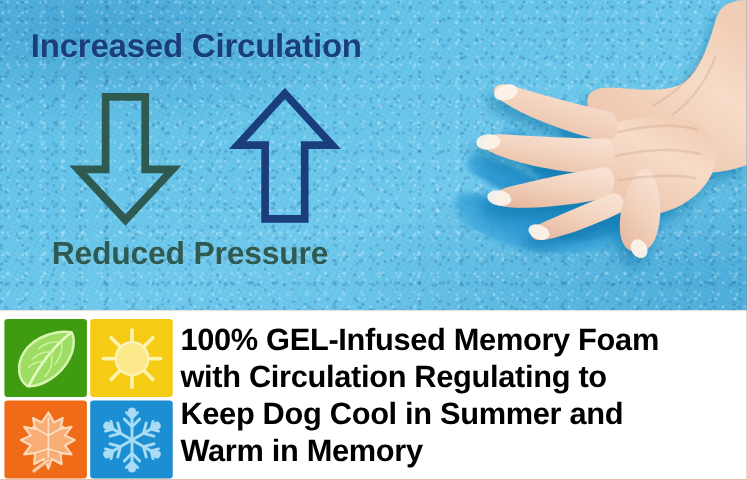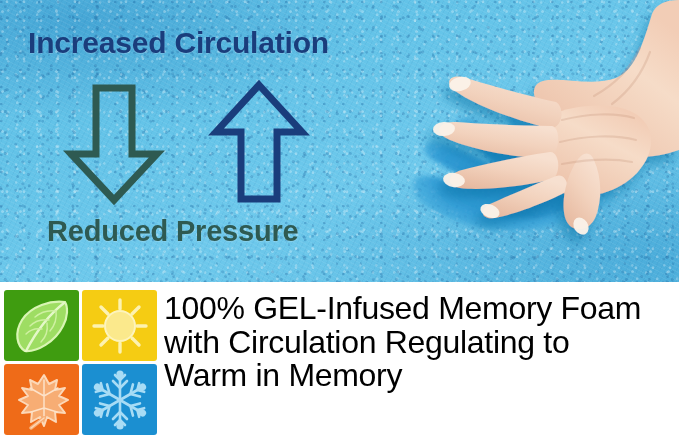--- a/index.html
+++ b/index.html
@@ -131,22 +131,22 @@
     transform: translate(-50%, -50%);
   }
 
   
   #marketing-copy {
     position: absolute;
     left: 164px;
     top: 10px;
     width: 512px;
     color: #000000;
-    font-size: 32px;
-    font-weight: normal;
+    font-size: 28px;
+    font-weight: bold;
     line-height: 33.5px;
     letter-spacing: -0.3px;
   }
   #marketing-copy span { display: block; white-space: nowrap; }
 </style>
 </head>
 <body>
 
 <div id="ad">
 
@@ -367,16 +367,17 @@
               <circle cx="0" cy="-26" r="3.6" fill="#a8dcf5" stroke="none"></circle>
             </g>
           </g>
         </svg>
       </div>
     </div>
 
     <div id="marketing-copy">
       <span>100% GEL-Infused Memory Foam</span>
       <span>with Circulation Regulating to</span>
+      <span>Keep Dog Cool in Summer and</span>
       <span>Warm in Memory</span>
     </div>
   </div>
 </div>
 
 </body></html>

